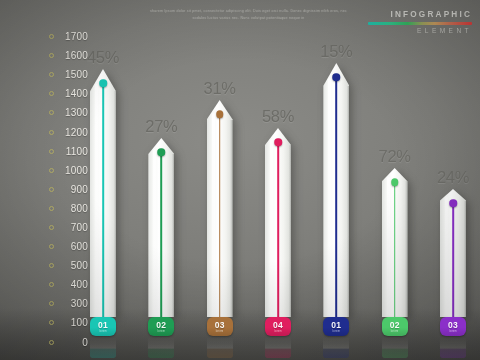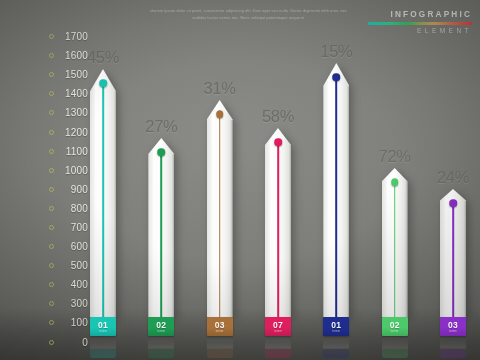--- a/index.html
+++ b/index.html
@@ -104,21 +104,21 @@
   }
   .dot {
     position: absolute; left: 50%; top: 14px;
     transform: translate(-50%, -50%);
     width: 7.5px; height: 7.5px; border-radius: 50%;
     box-shadow: 0 1px 1.5px rgba(0,0,0,0.3);
   }
   
   .tag {
     position: relative; width: 26px; height: 19px; margin-top: 0px;
-    border-radius: 1px;
+    border-radius: 6px;
     display: flex; flex-direction: column; align-items: center; justify-content: center;
     box-shadow: 0 1px 2px rgba(0,0,0,0.3);
     z-index: 3;
   }
   .tag-num {
     font-size: 8.5px; color: rgba(255,255,255,0.95); font-weight: bold;
     letter-spacing: 0.3px; line-height: 9px;
     text-shadow: 0 1px 1px rgba(0,0,0,0.22);
   }
   .tag-sub {
@@ -271,21 +271,21 @@
       <div class="bar-slot" style="left: 175px; height: 229px;">
         <div class="pct">58%</div>
         <div class="col">
           <div class="col-body"></div>
           <div class="col-gloss"></div>
           <div class="col-edge"></div>
           <div class="stem" style="background: linear-gradient(rgb(224, 30, 95), rgb(224, 30, 95));"></div>
           <div class="dot" style="background: rgb(224, 30, 95);"></div>
         </div>
         <div class="tag" style="background: linear-gradient(rgb(224, 30, 95) 0%, rgb(224, 30, 95) 55%, rgba(0, 0, 0, 0.14) 100%), rgb(224, 30, 95);">
-          <div class="tag-num">07</div>
+          <div class="tag-num">04</div>
           <div class="tag-sub">lorem</div>
         </div>
         <div class="reflect" style="background: linear-gradient(rgb(224, 30, 95) 0%, rgb(224, 30, 95) 42%, rgba(245, 245, 243, 0.9) 44%, rgba(245, 245, 243, 0.35) 100%);"></div>
       </div>
       <div class="bar-slot" style="left: 233.333px; height: 294px;">
         <div class="pct">15%</div>
         <div class="col">
           <div class="col-body"></div>
           <div class="col-gloss"></div>
           <div class="col-edge"></div>

